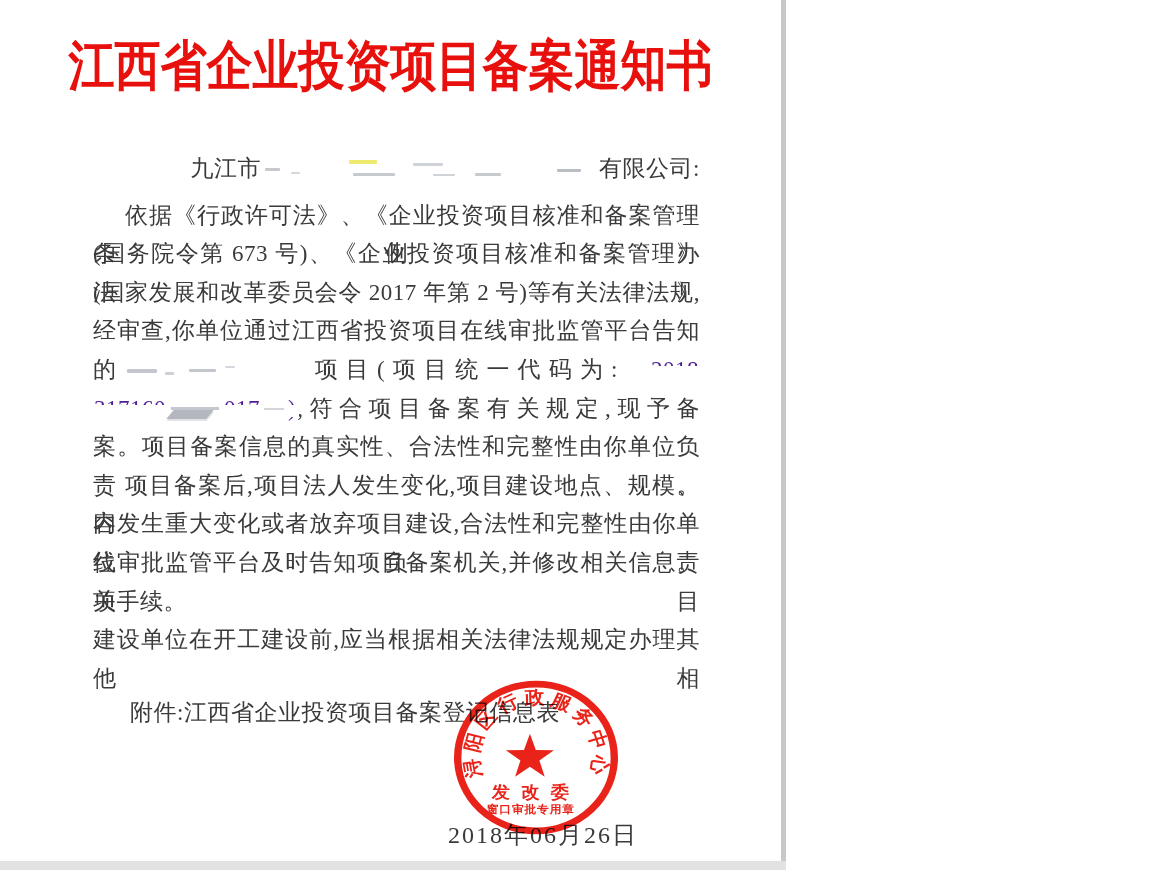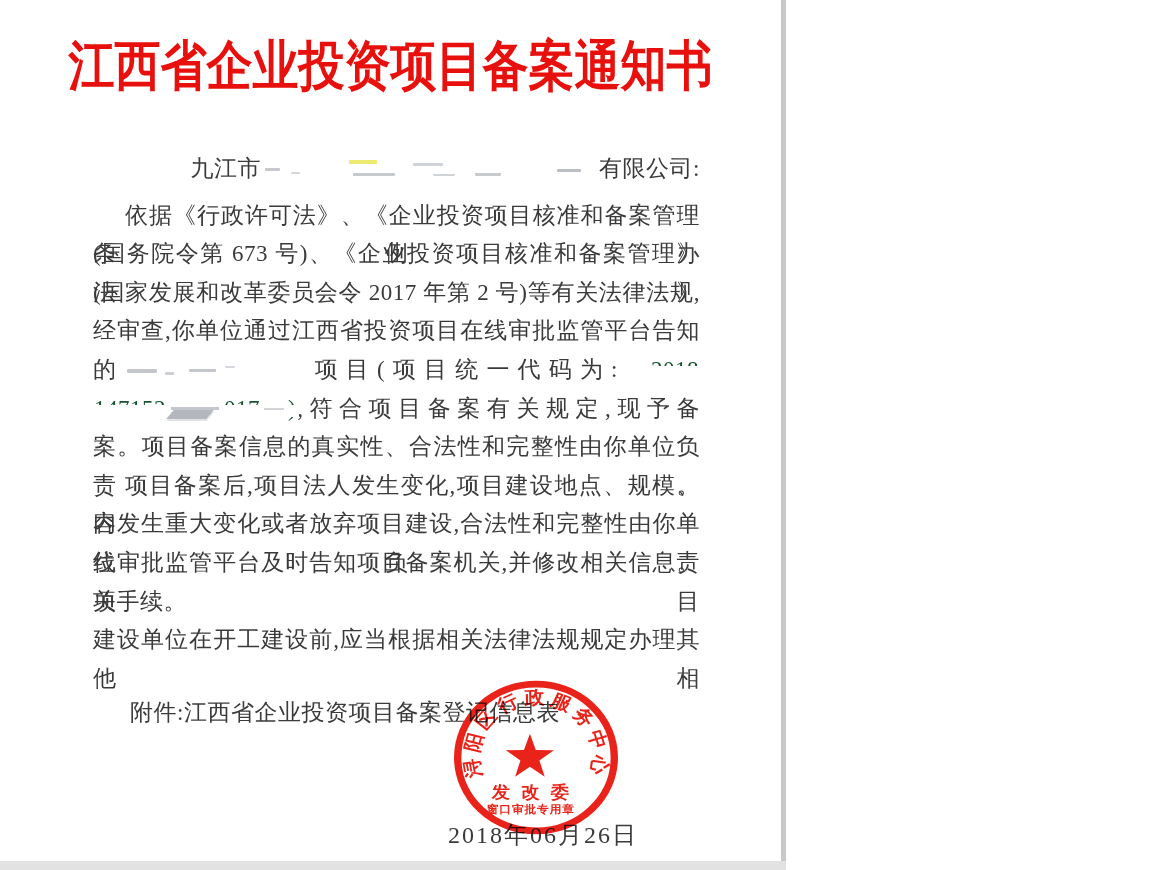--- a/index.html
+++ b/index.html
@@ -40,21 +40,21 @@
   .company .m3{left:92px;top:20px;width:42px;height:3px;background:#c6c9ce;}
   .company .m4{left:152px;top:10px;width:30px;height:3px;background:#cfd2d6;}
   .company .m5{left:172px;top:21px;width:22px;height:2px;background:#d0d3d8;}
   .company .m6{left:214px;top:20px;width:26px;height:3px;background:#c6c9ce;}
   .company .m7{left:296px;top:16px;width:24px;height:3px;background:#b9bdc4;}
   .project .m1{left:2px;top:15px;width:30px;height:4px;background:#c3c7cd;}
   .project .m2{left:40px;top:18px;width:9px;height:3px;background:#ccd0d5;}
   .project .m3{left:64px;top:15px;width:27px;height:3px;background:#c3c7cd;}
   .project .m4{left:100px;top:12px;width:10px;height:2px;background:#d4d7db;}
 
-  .code-frag{color:#14532d;position:relative;display:inline-block;padding:0 1px;}
+  .code-frag{color:#4c1d95;position:relative;display:inline-block;padding:0 1px;}
   .code-frag::after{content:"";position:absolute;left:-2px;right:-2px;top:40%;height:32%;background:#ffffff;}
   .code-dash{display:inline-block;height:38.6px;vertical-align:top;position:relative;}
   .code-dash.d1{width:56px;}
   .code-dash.d1::before{content:"";position:absolute;left:4px;right:4px;top:17px;height:3px;background:#c4c8ce;}
   .code-dash.d2{width:26px;}
   .code-dash.d2::before{content:"";position:absolute;left:3px;right:3px;top:18px;height:2px;background:#d2d5da;}
 
   .artifact{position:absolute;left:170px;top:410px;width:40px;height:9px;background:#9ba1a9;
     transform:skewX(-40deg);opacity:.75;box-shadow:2px 2px 0 #d7dadd;}
 
@@ -80,21 +80,21 @@
         <span>九江市</span><span class="redact company"><i class="m1"></i><i class="m2"></i><i class="my"></i><i class="m3"></i><i class="m4"></i><i class="m5"></i><i class="m6"></i><i class="m7"></i></span><span>有限公司:</span>
       </div>
 
       <div class="line jl indent">依据《行政许可法》、《企业投资项目核准和备案管理条例》</div>
       <div class="line jl">(国务院令第 673 号)、《企业投资项目核准和备案管理办法》</div>
       <div class="line jl">(国家发展和改革委员会令 2017 年第 2 号)等有关法律法规,</div>
       <div class="line jl">经审查,你单位通过江西省投资项目在线审批监管平台告知的</div>
 
       <div class="line jl indent"><span class="redact project"><i class="m1"></i><i class="m2"></i><i class="m3"></i><i class="m4"></i></span><span>项目(项目统一代码为:</span><span class="code-frag">2018</span></div>
 
-      <div class="line jl"><span class="code-frag">147152</span><span class="code-dash d1"></span><span class="code-frag">017</span><span class="code-dash d2"></span><span class="code-frag">)</span><span>,符合项目备案有关规定,现予备</span></div>
+      <div class="line jl"><span class="code-frag">317160</span><span class="code-dash d1"></span><span class="code-frag">017</span><span class="code-dash d2"></span><span class="code-frag">)</span><span>,符合项目备案有关规定,现予备</span></div>
 
       <div class="line jl">案。项目备案信息的真实性、合法性和完整性由你单位负责。</div>
       <div class="line jl indent">项目备案后,项目法人发生变化,项目建设地点、规模、内</div>
       <div class="line jl">容发生重大变化或者放弃项目建设,合法性和完整性由你单位负责</div>
       <div class="line jl">线审批监管平台及时告知项目备案机关,并修改相关信息。项目</div>
       <div class="line jl short">关手续。</div>
       <div class="line jl">建设单位在开工建设前,应当根据相关法律法规规定办理其他相</div>
     </div>
 
     <div class="artifact"></div>

